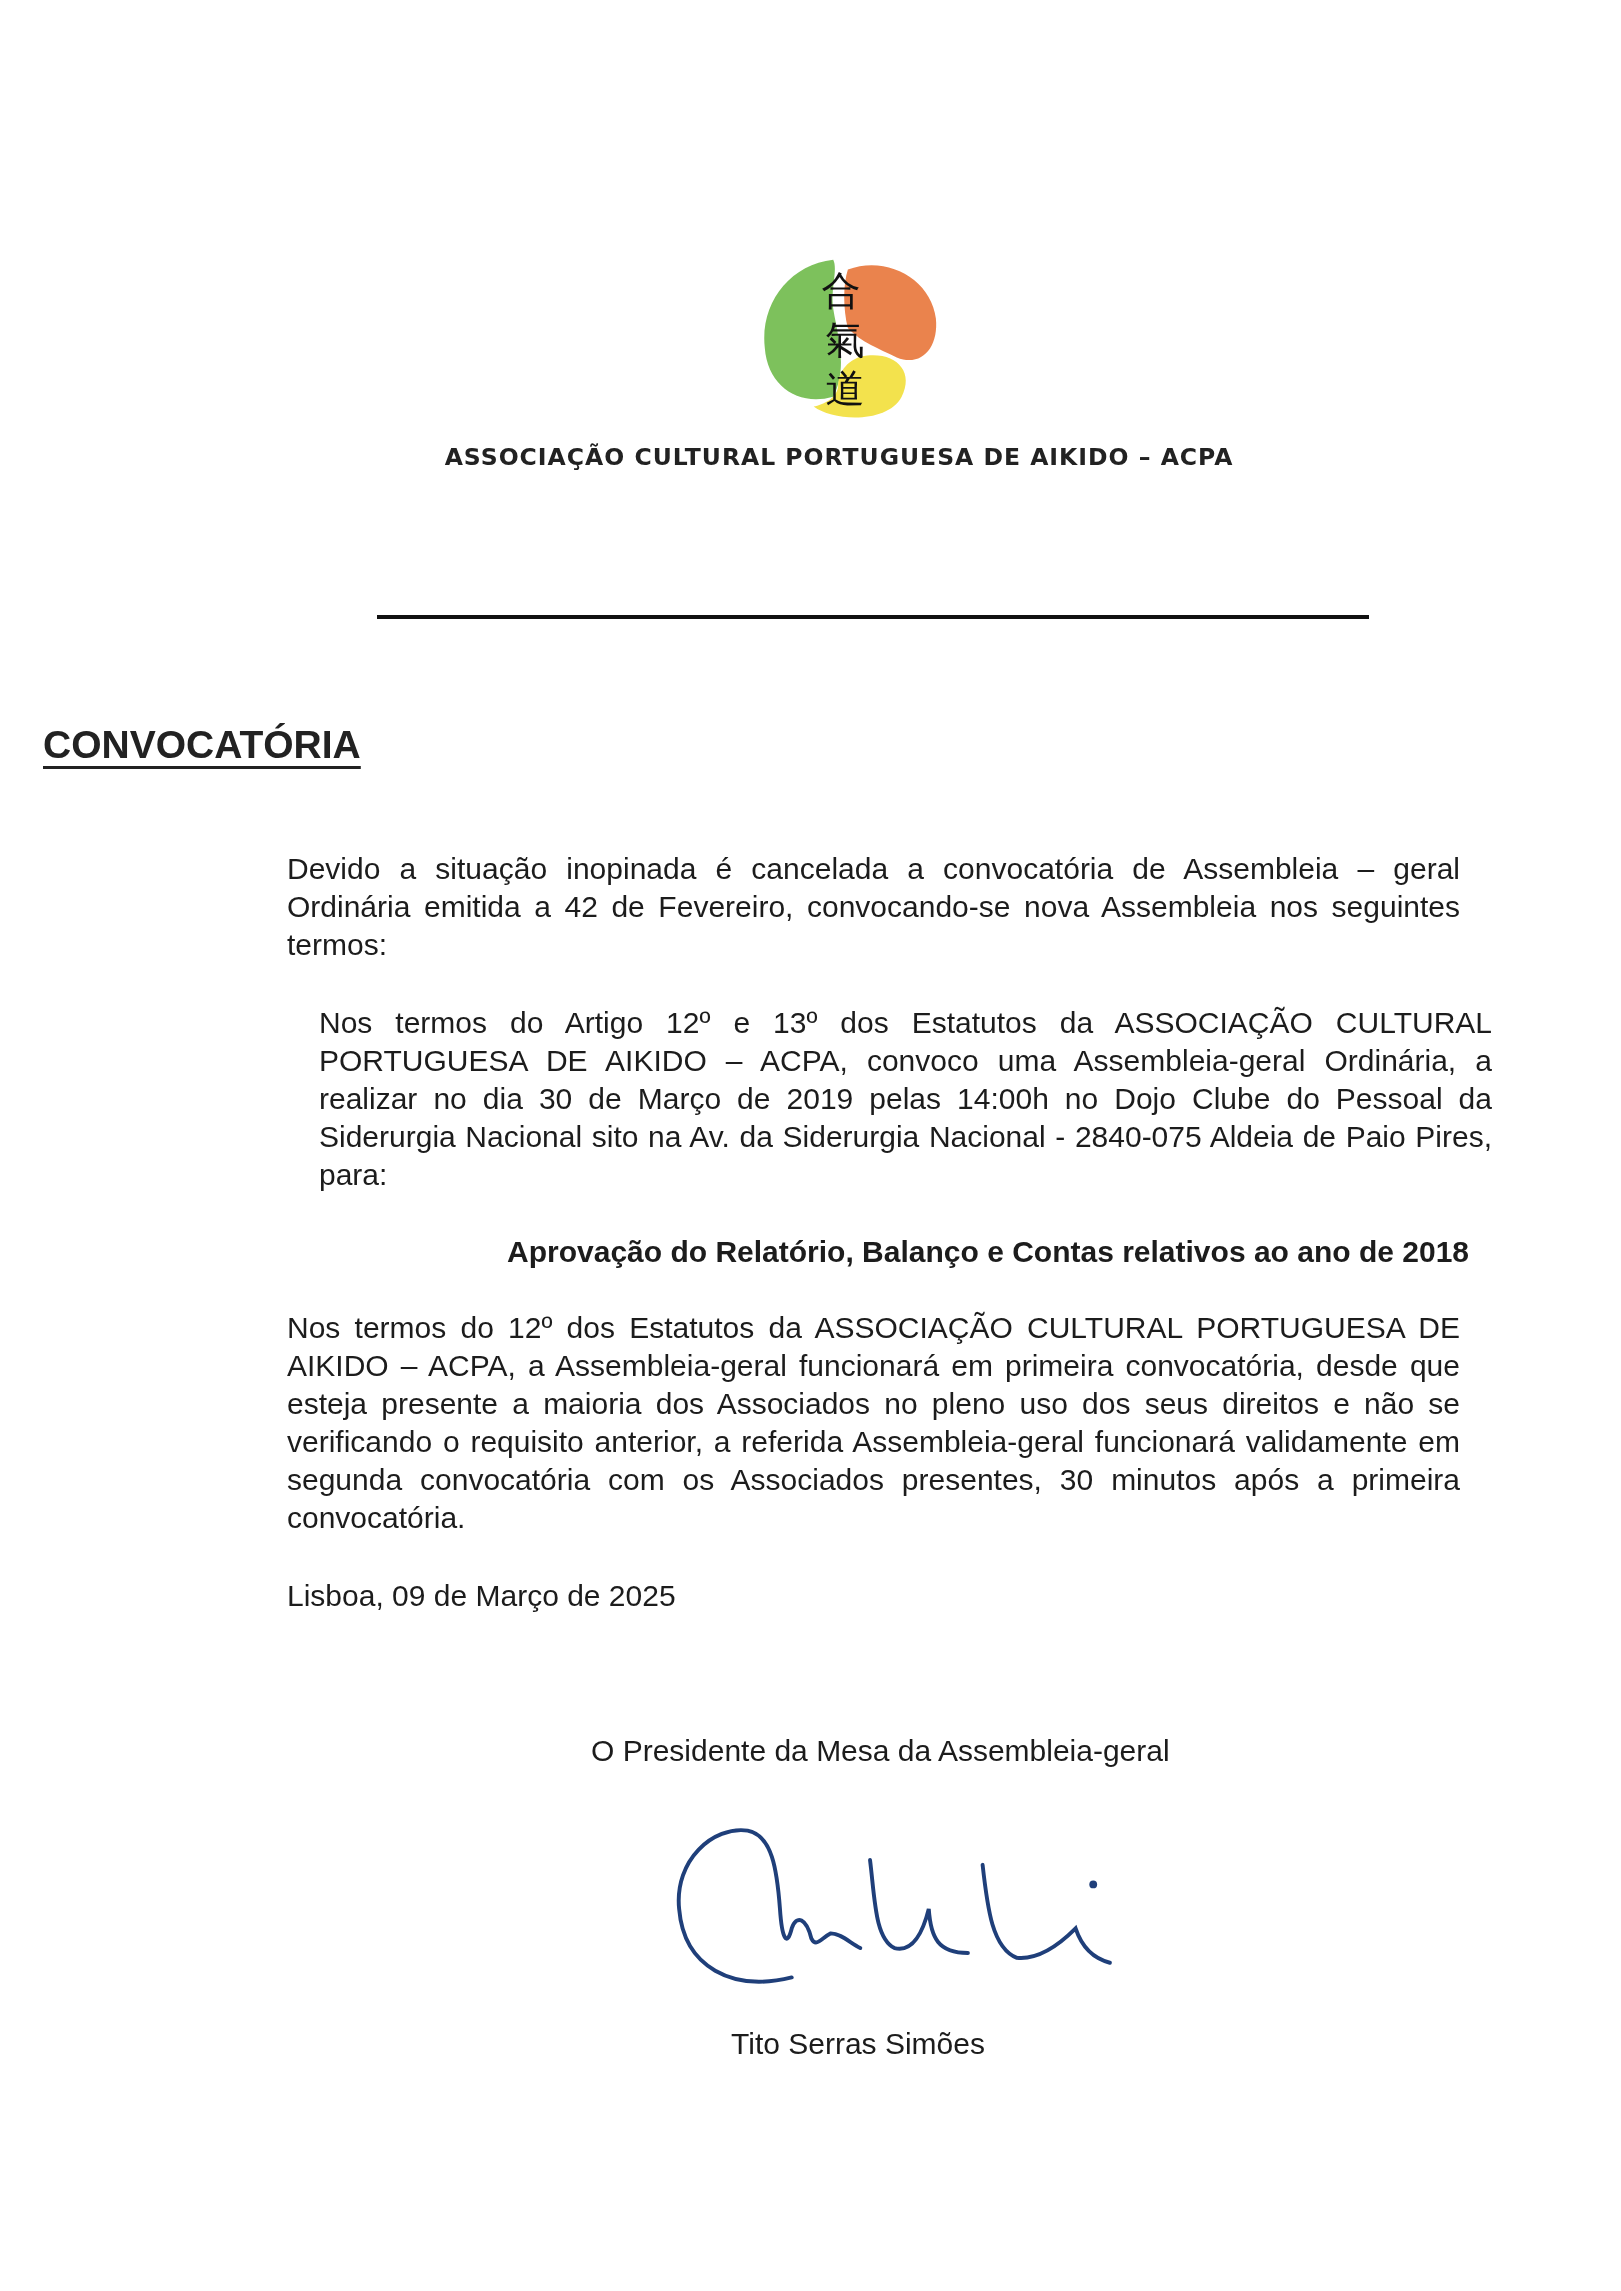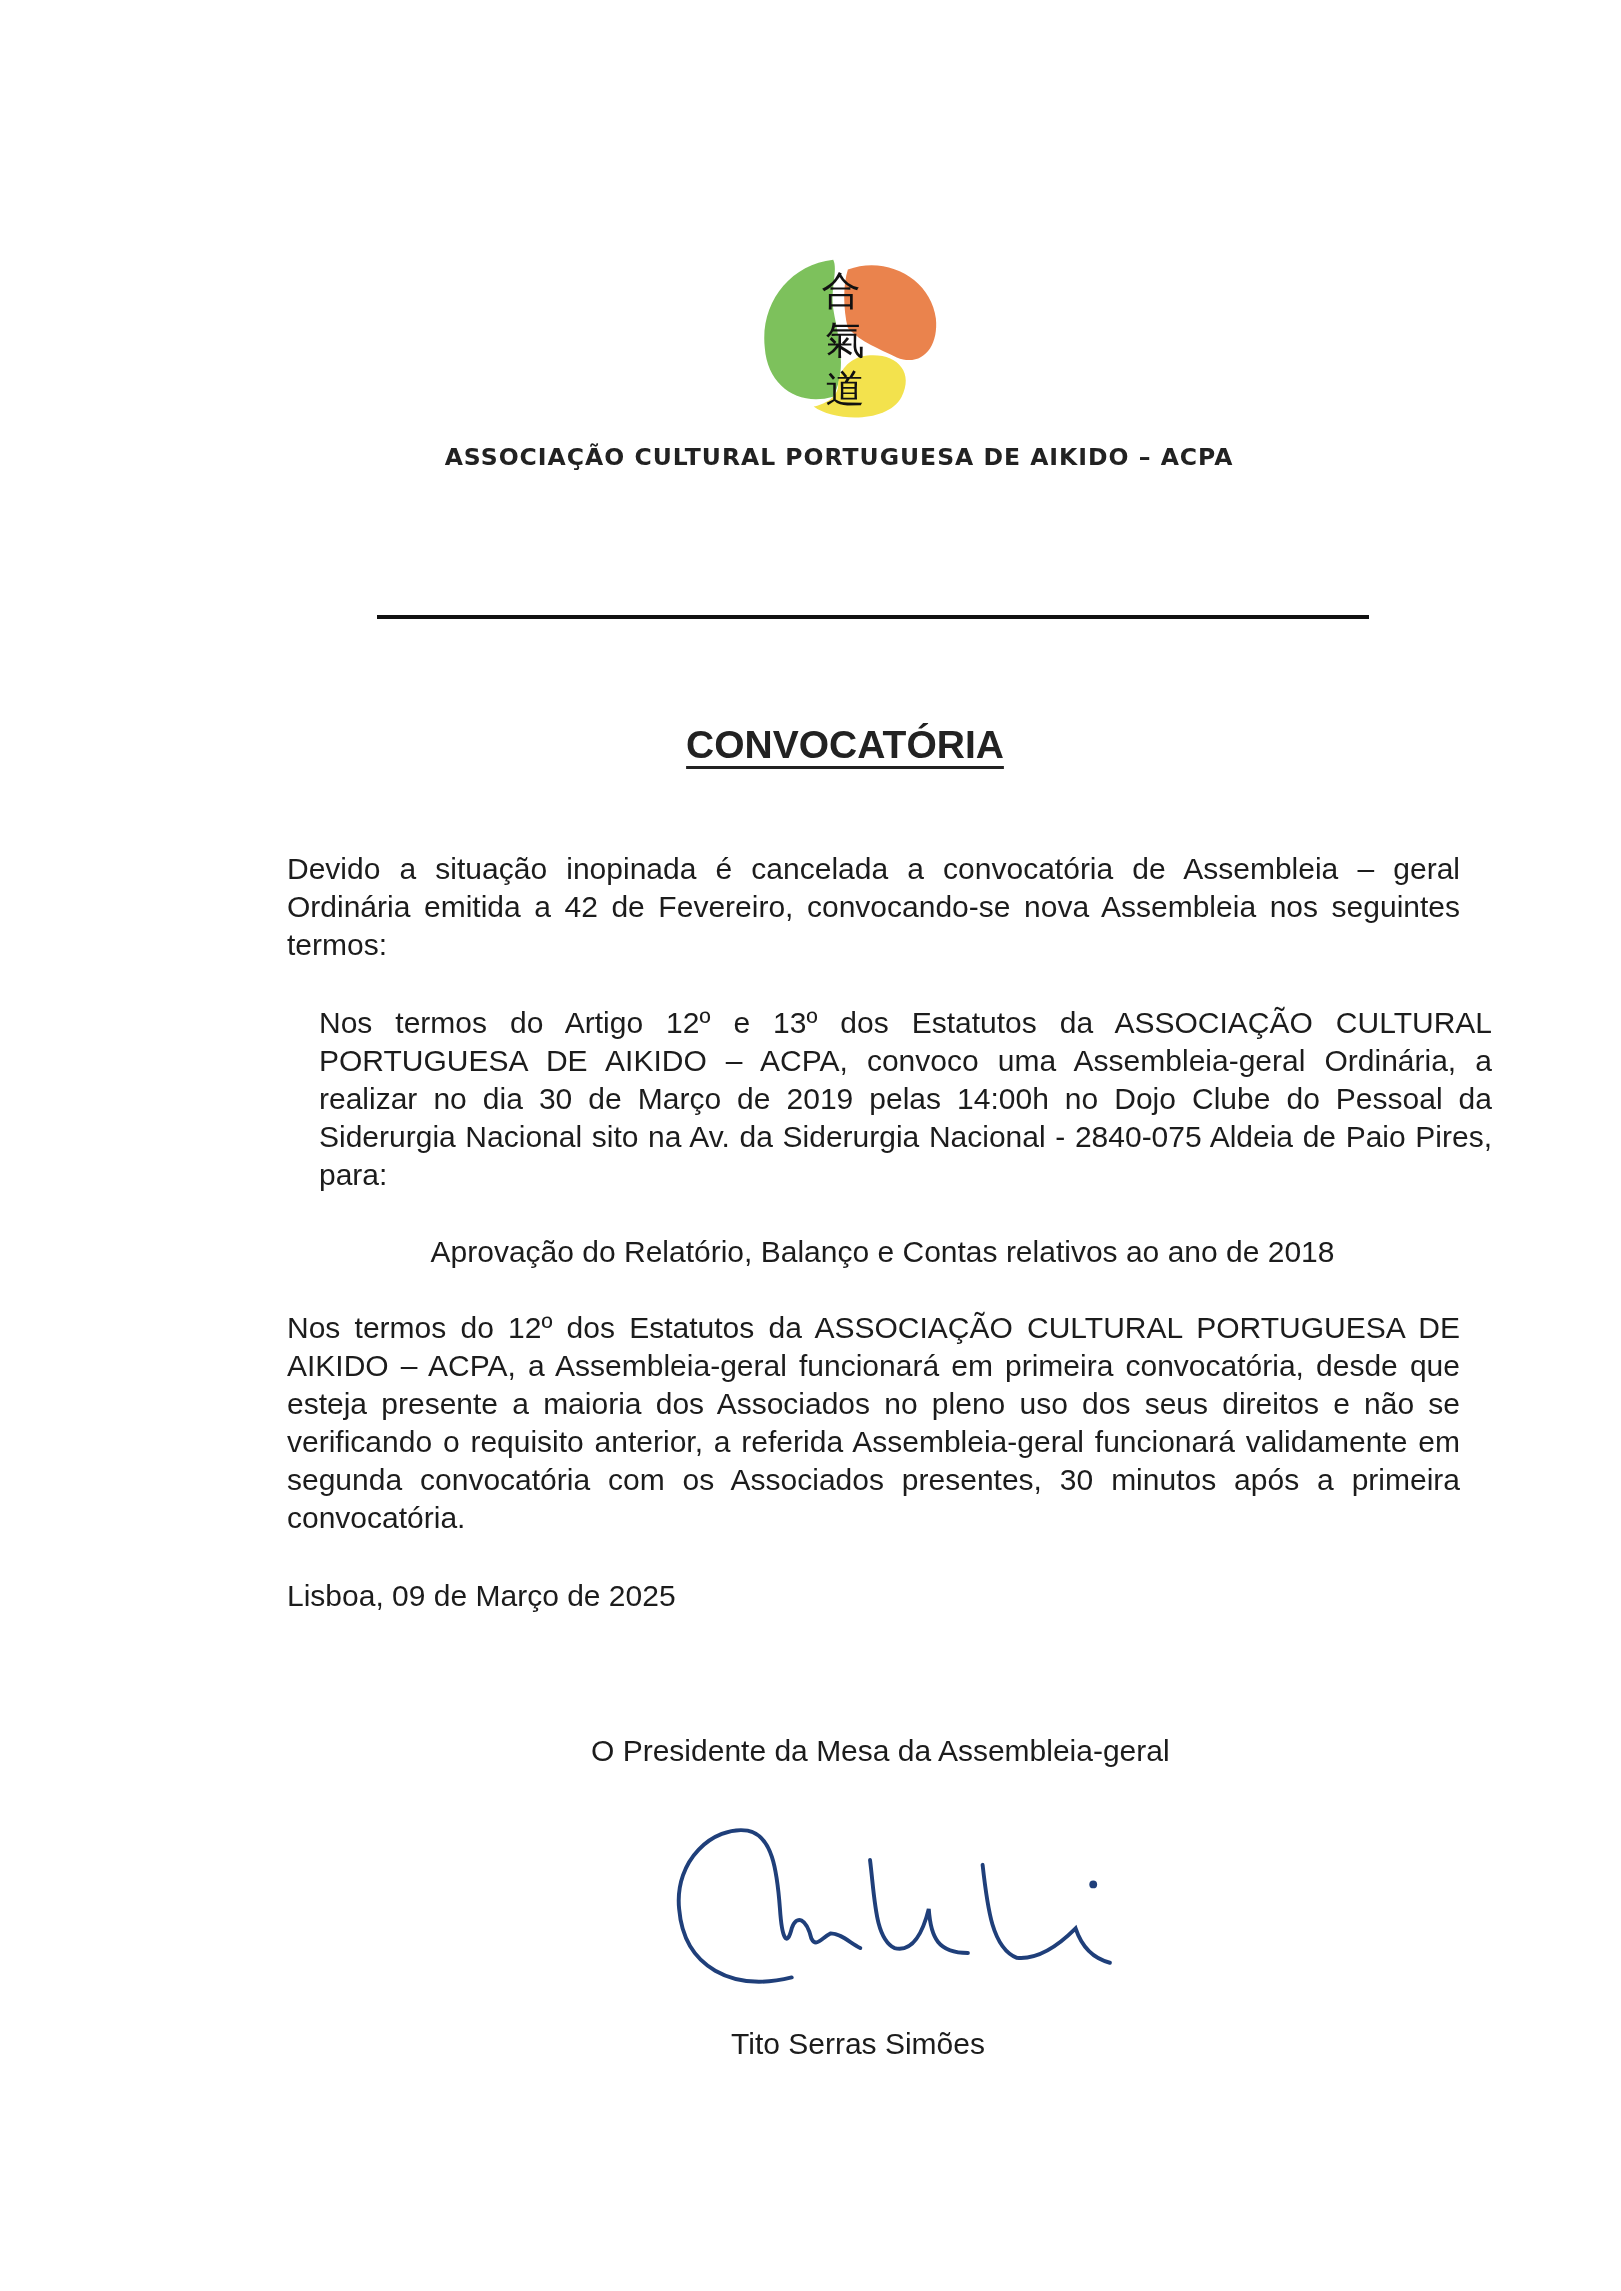--- a/index.html
+++ b/index.html
@@ -23,33 +23,33 @@
       color: #222;
       padding-left: 57px;
       font-family: "DejaVu Sans", sans-serif;
     }
     .rule {
       position: absolute; left: 377px; top: 615px;
       width: 992px; height: 3.9px; background: #111;
     }
     .title {
       position: absolute; left: 0; right: 0; top: 723px;
-      text-align: center; padding-left: 69px;
+      text-align: left; padding-left: 43px;
       font-size: 39px; font-weight: bold; color: #222;
       text-decoration: underline; text-underline-offset: 7.8px;
       text-decoration-thickness: 2.9px;
     }
     .body-text {
       position: absolute; left: 287px; width: 1173px;
       font-size: 30px; line-height: 38px; color: #1c1c1c;
       text-align: justify;
     }
     .p1 { top: 850px; }
     .p2 { top: 1004px; margin-left: 32px; }
-    .p3 { top: 1233px; left: 296px; font-weight: normal; font-size: 30px; text-align: center; }
+    .p3 { top: 1233px; left: 296px; font-weight: bold; font-size: 30px; text-align: right; }
     .p4 { top: 1309px; }
     .p5 { top: 1577px; text-align: left; }
     .p6 { top: 1732px; left: 551px; width: auto; text-align: left; margin-left: 40px; }
     .signature {
       position: absolute; left: 674px; top: 1811px;
       width: 441px; height: 186px;
     }
     .signature svg { width: 100%; height: 100%; display: block; }
     .signer {
       position: absolute; left: 731px; top: 2003px;

